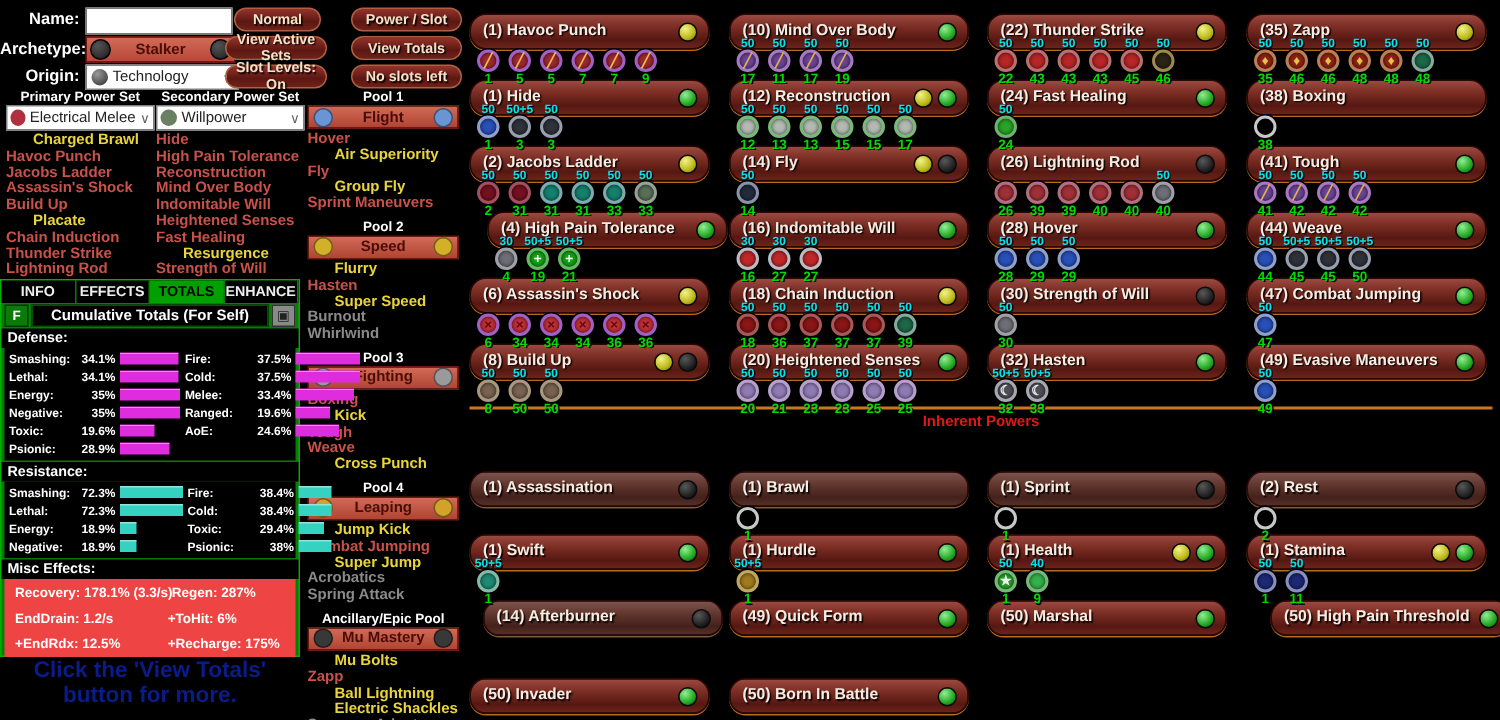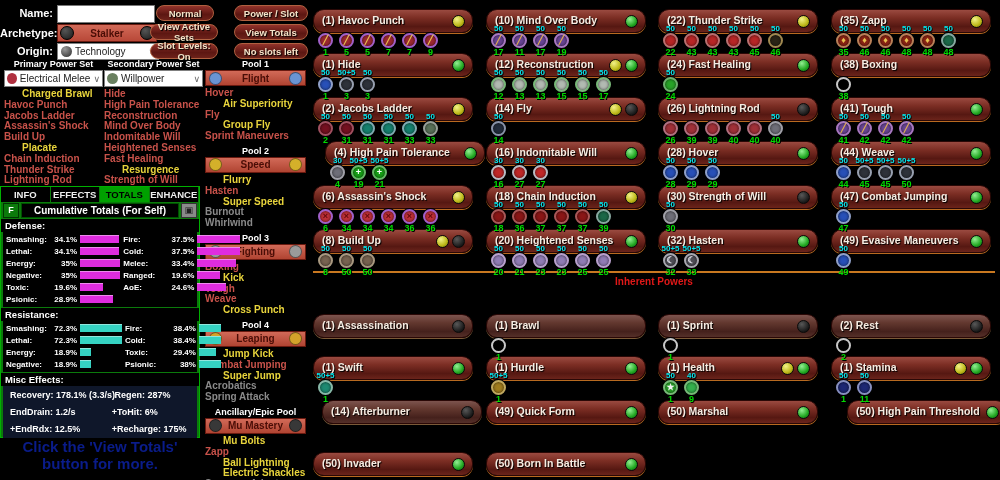--- a/index.html
+++ b/index.html
@@ -59,21 +59,21 @@
   .sechdr{background:#000;color:#fff;font-weight:bold;font-size:9.5px;padding:1px 4px;
         margin:1px 0 0 0;}
   .statbox{display:flex;background:#000;margin:0 2px;padding:2px 0 3px 0;}
   .scol{flex:1;display:flex;flex-direction:column;gap:2px;}
   .srow{display:flex;align-items:center;height:10px;}
   .sl{width:44px;color:#fff;font-weight:bold;font-size:8px;padding-left:3px;white-space:nowrap;}
   .sv{width:27px;color:#fff;font-weight:bold;font-size:8px;text-align:right;}
   .sbar{height:8px;margin-left:3px;box-shadow:inset 0 1px 0 rgba(255,255,255,.45);}
   .def .sbar{background:#df2cdf;}
   .res .sbar{background:#35d2c2;}
-  .miscbox{background:#0f172a;margin:0 2px;padding:4px 2px;display:flex;flex-direction:column;gap:7px;}
+  .miscbox{background:#ef4444;margin:0 2px;padding:4px 2px;display:flex;flex-direction:column;gap:7px;}
   .mrow{display:flex;}
   .ml{width:55%;color:#fff;font-weight:bold;font-size:9px;padding-left:5px;white-space:nowrap;}
   .mr{width:45%;color:#fff;font-weight:bold;font-size:9px;white-space:nowrap;}
   .tfooter{margin-top:auto;margin-bottom:3px;text-align:center;color:#0a1c8a;
         font-weight:bold;font-size:15px;}
   
   #grid{position:absolute;left:0;top:0;width:1000px;height:480px;pointer-events:none;}
   .cell{position:absolute;width:168px;}
   .bar{position:relative;width:158px;height:22px;border-radius:11px;z-index:1;cursor:pointer;
        background:linear-gradient(180deg,#9a4a40 0%,#7c2e24 35%,#561812 75%,#6b241b 100%);

